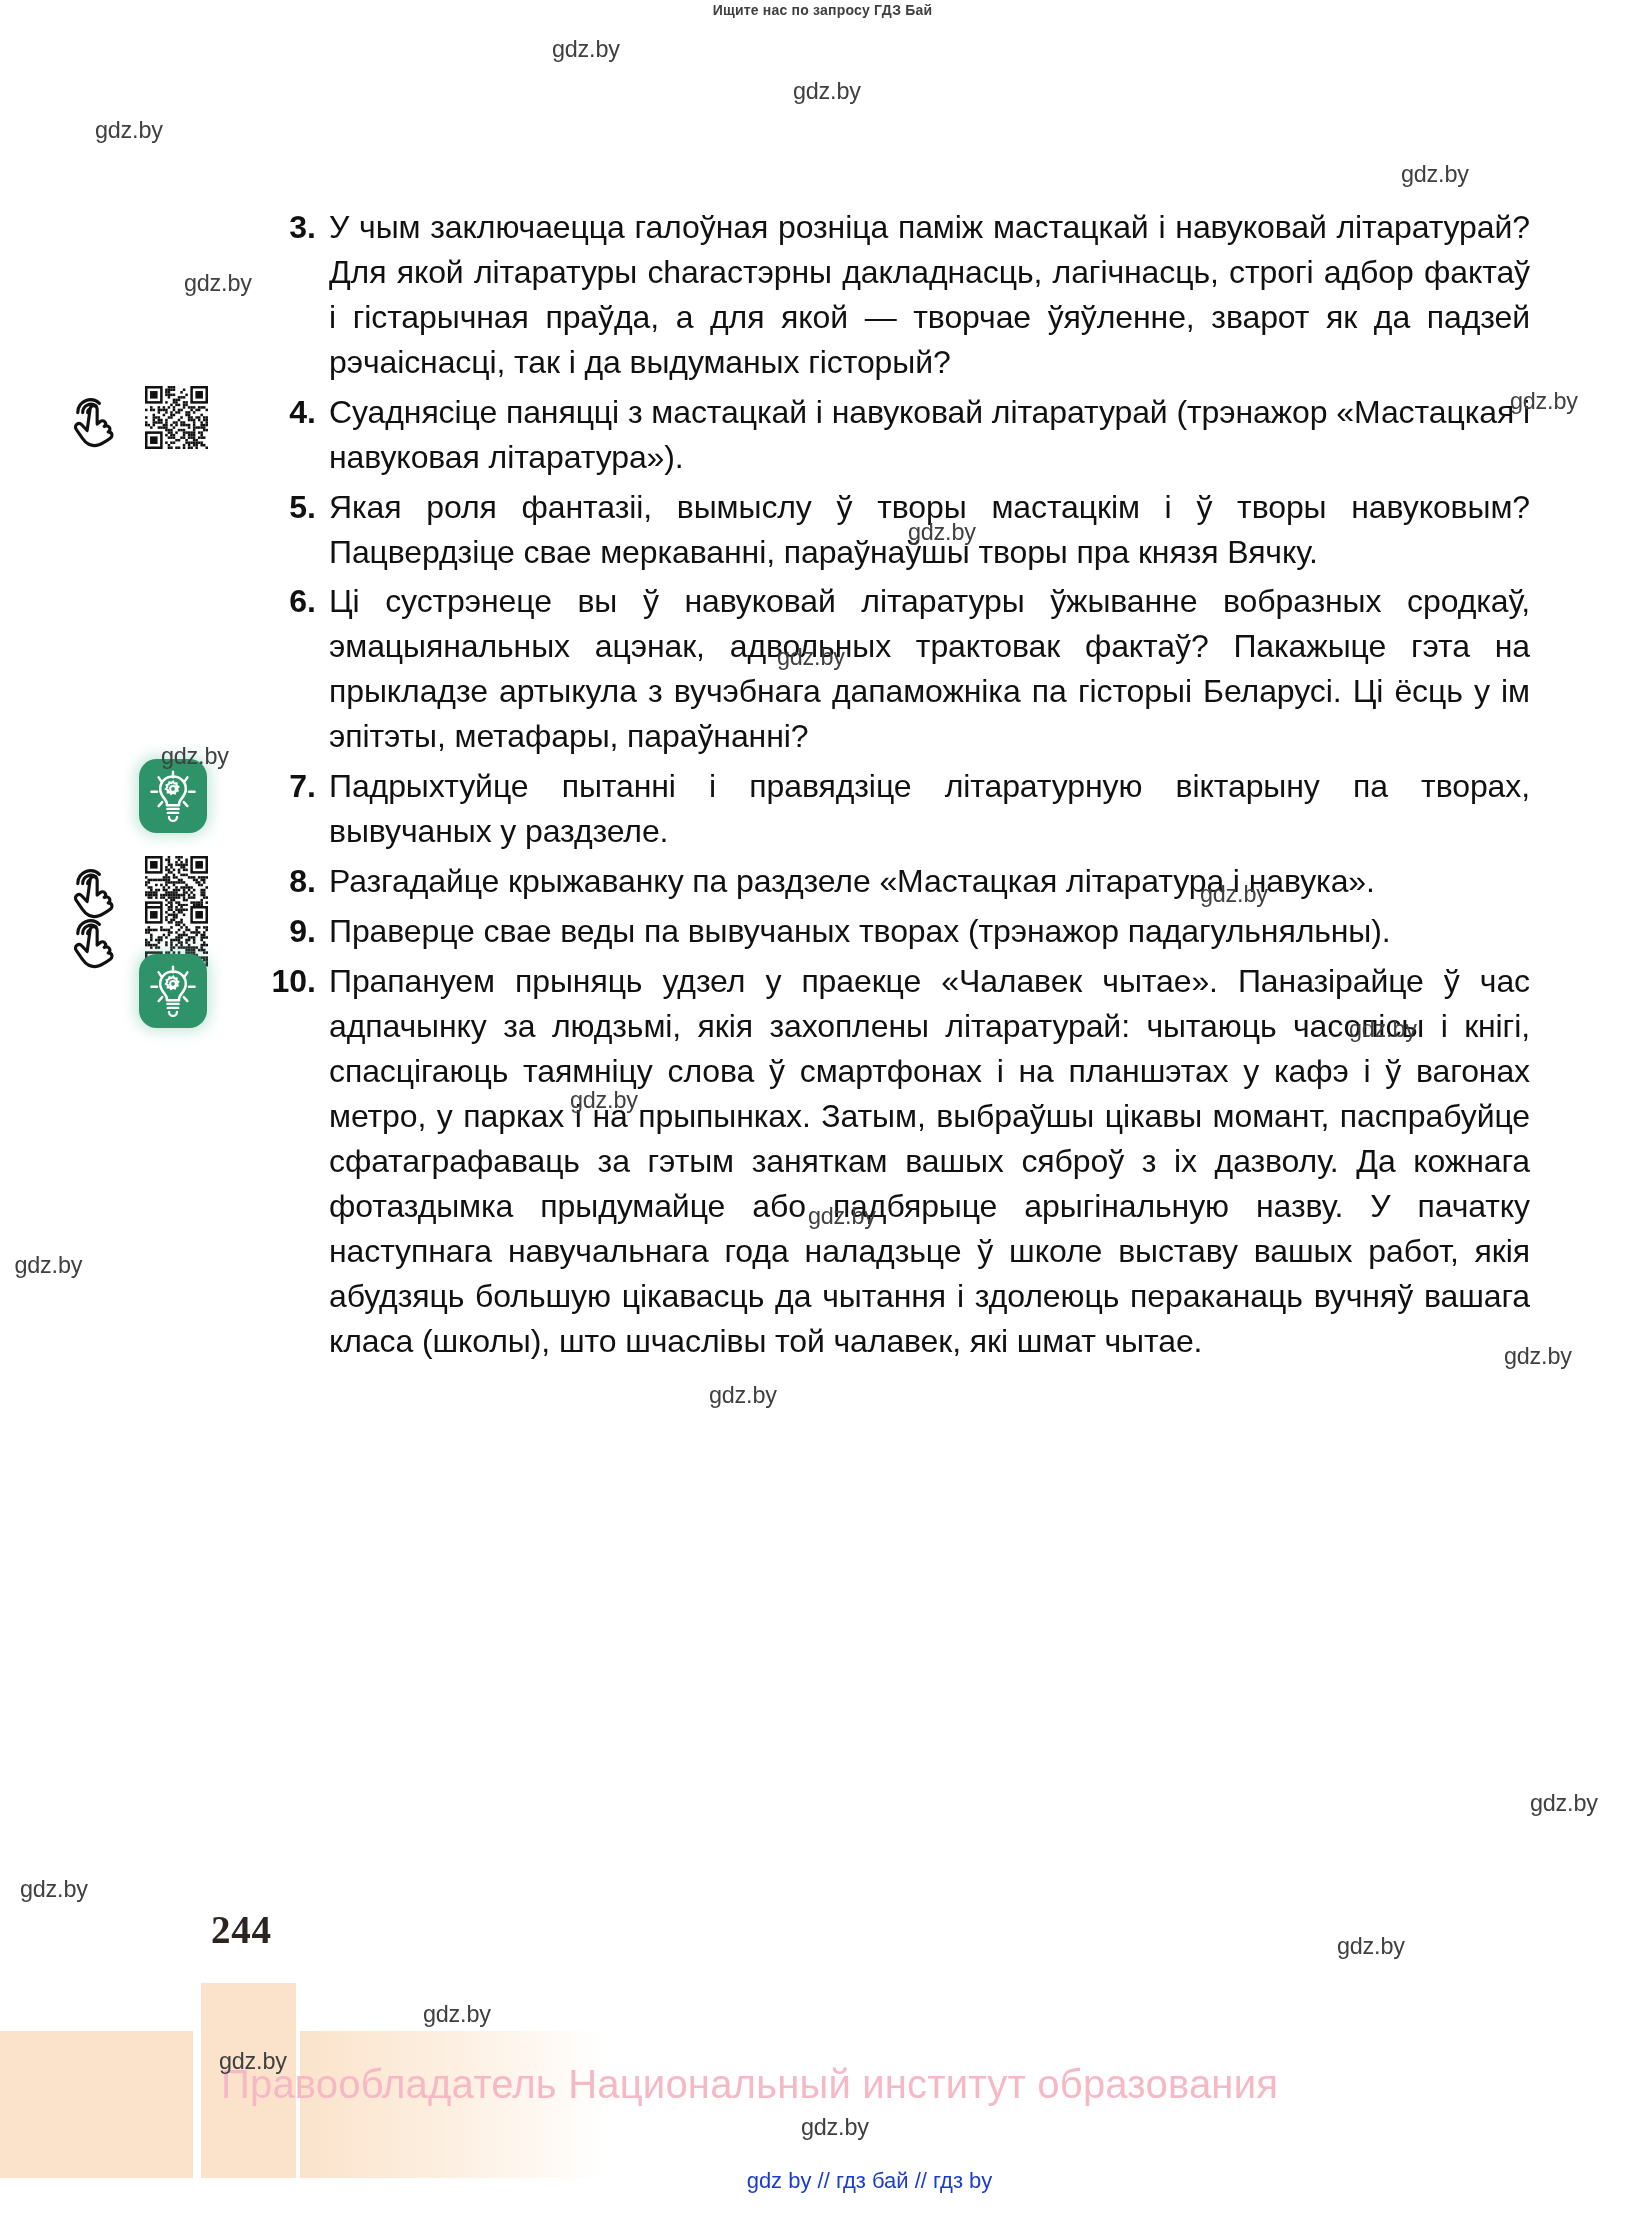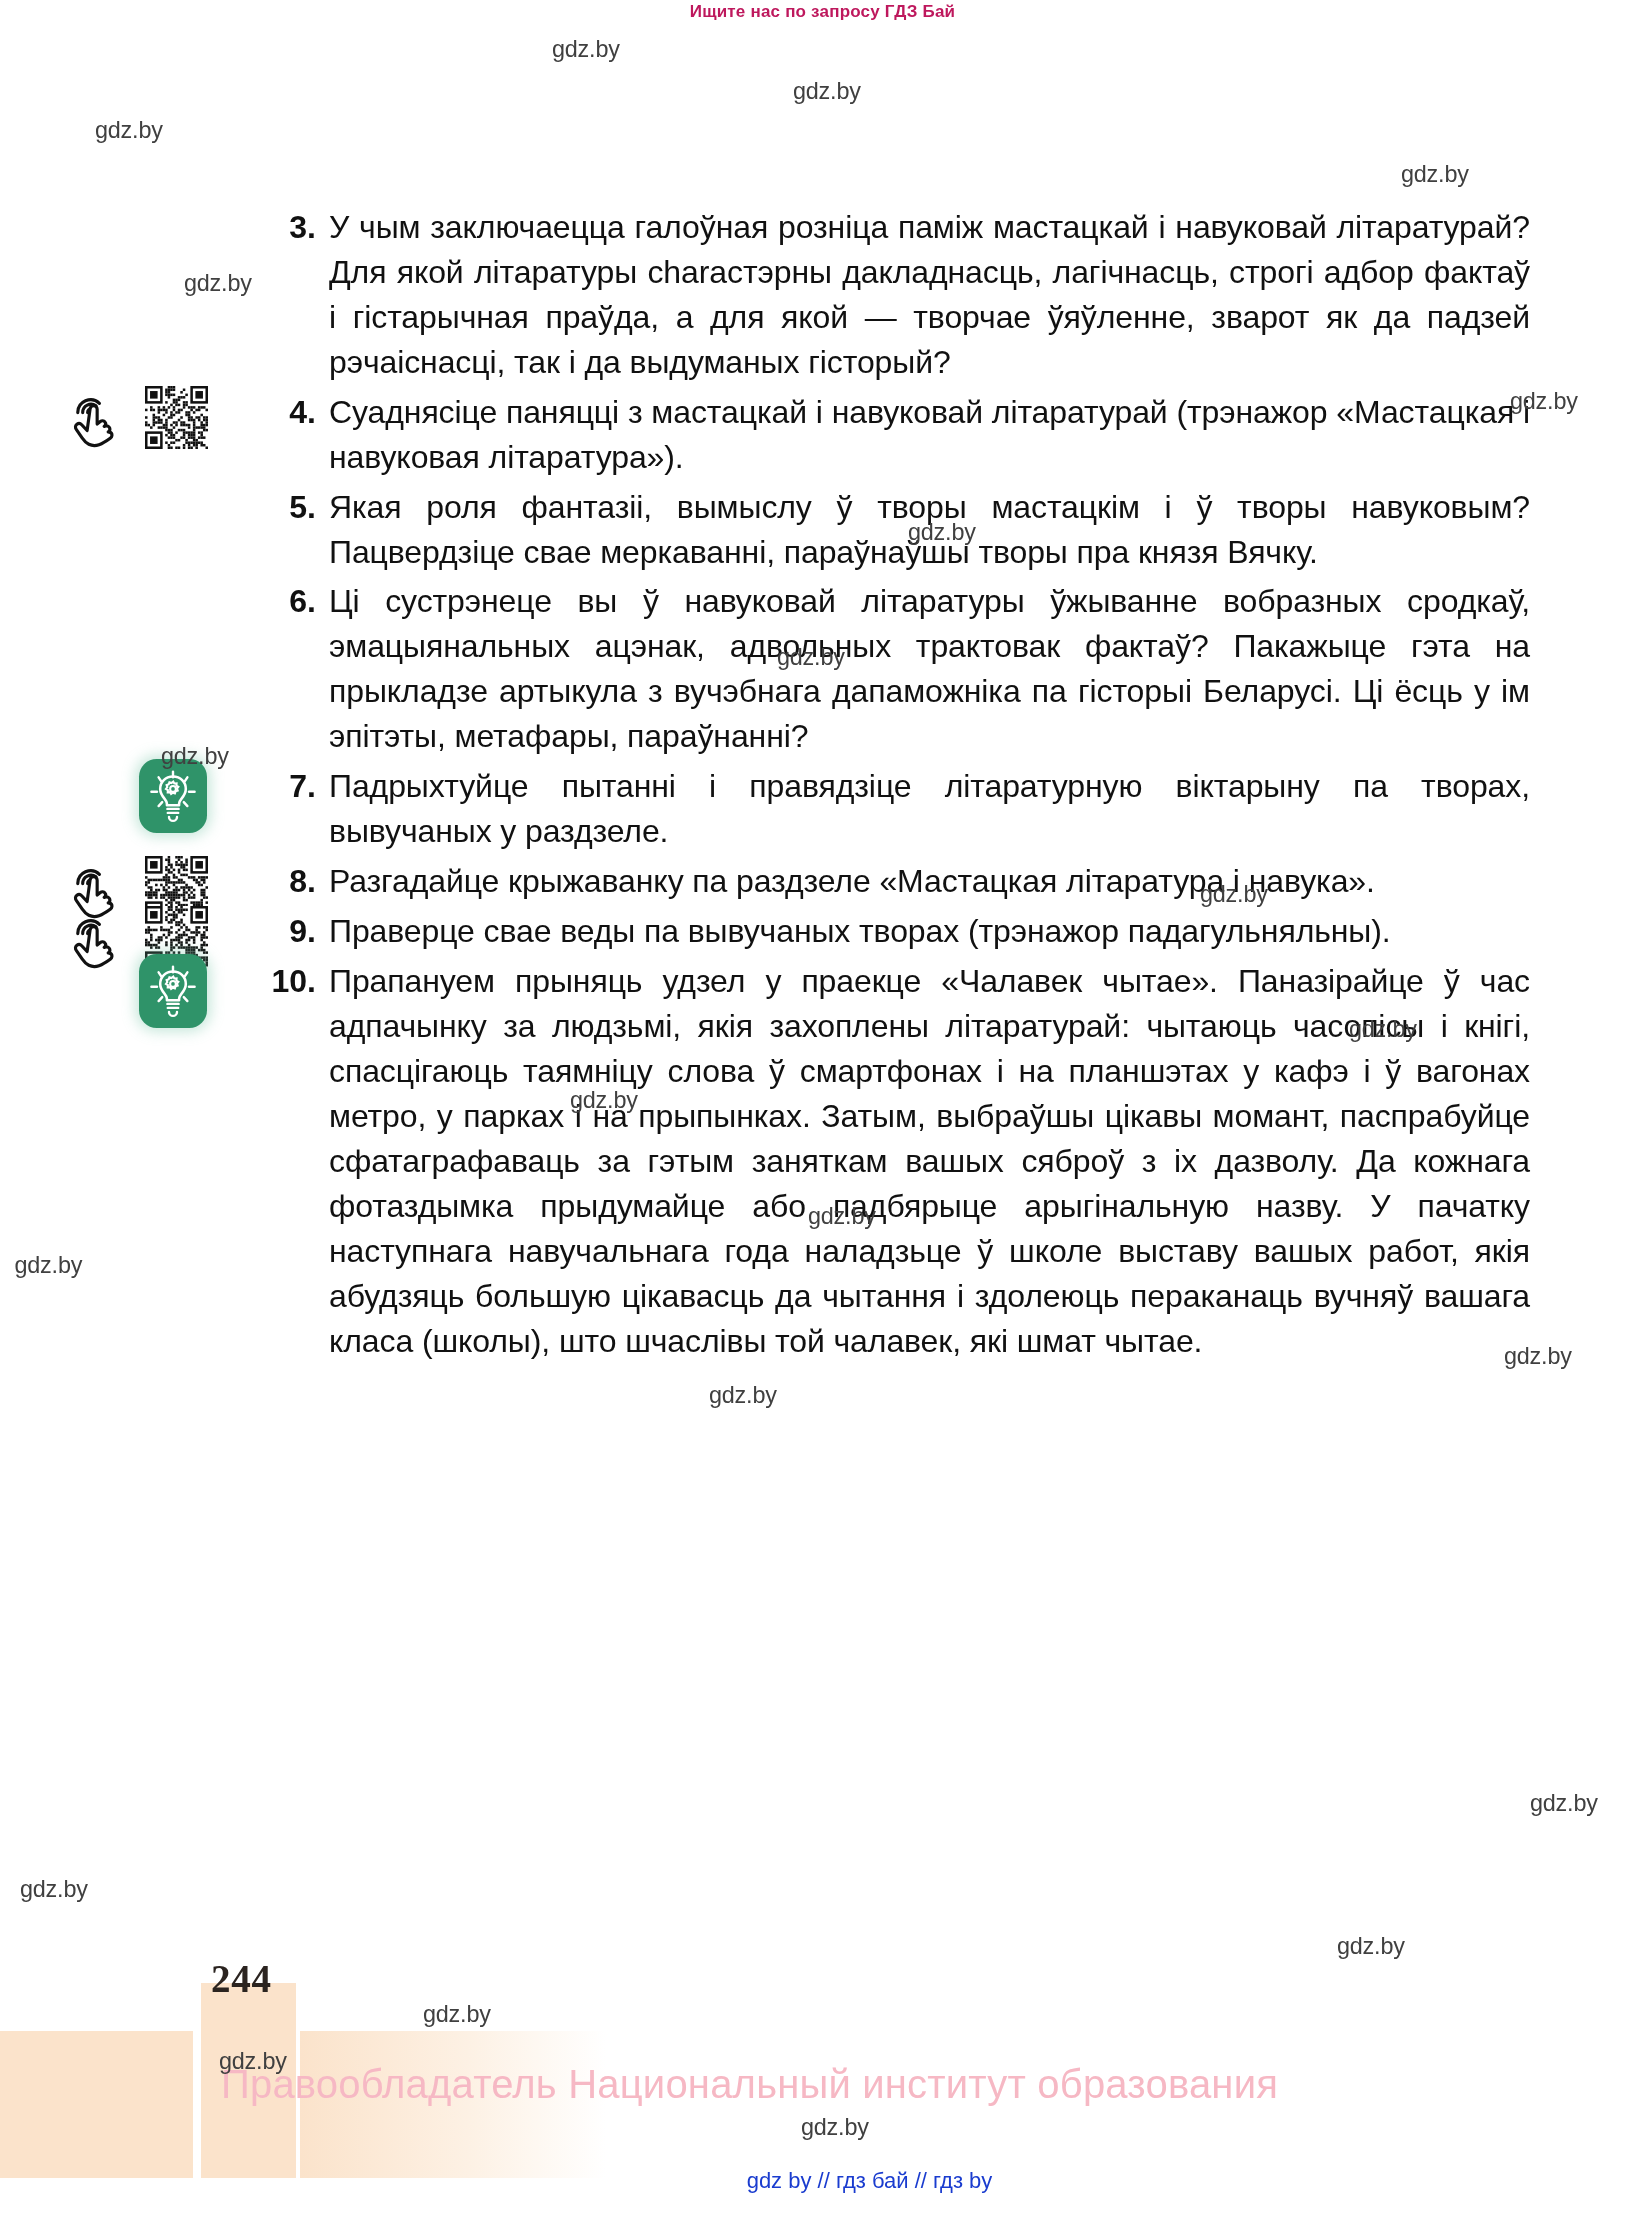--- a/index.html
+++ b/index.html
@@ -7,22 +7,22 @@
     width:1645px;height:2216px;
     background:#ffffff;
     font-family:"Liberation Sans", sans-serif;
     position:relative;
     overflow:hidden;
   }
   
   .promo{
     position:absolute;top:1.6px;left:0;width:1645px;
     text-align:center;
-    color:#be185d;
-    font-size:17px;
+    color:#404040;
+    font-size:14px;
     font-weight:600;
     letter-spacing:0.2px;
     white-space:nowrap;
   }
   
   .wm{
     position:absolute;
     color:#404040;
     font-size:23.4px;
     font-family:Liberation Sans, sans-serif;
@@ -958,18 +958,18 @@
     </g>
   </svg>
       </div>
     </div>
   </div>
 
 <div class="peach" style="left:0px;top:2031px;width:193px;height:147px;"></div>
 <div class="peach" style="left:201px;top:1983px;width:95px;height:195px;"></div>
 <div class="peach-fade" style="left:300px;top:2031px;width:306px;height:147px;"></div>
 
-<div class="pagenum" style="left:211px;top:1956px;">244</div>
+<div class="pagenum" style="left:211px;top:1907px;">244</div>
 
 <div class="copyright" style="left:221px;top:2062px;">Правообладатель Национальный институт образования</div>
 
 <div class="footlinks" style="top:2168px;margin-left:47px;">gdz by  //  гдз бай  //  гдз by</div>
 
 
 </body></html>

